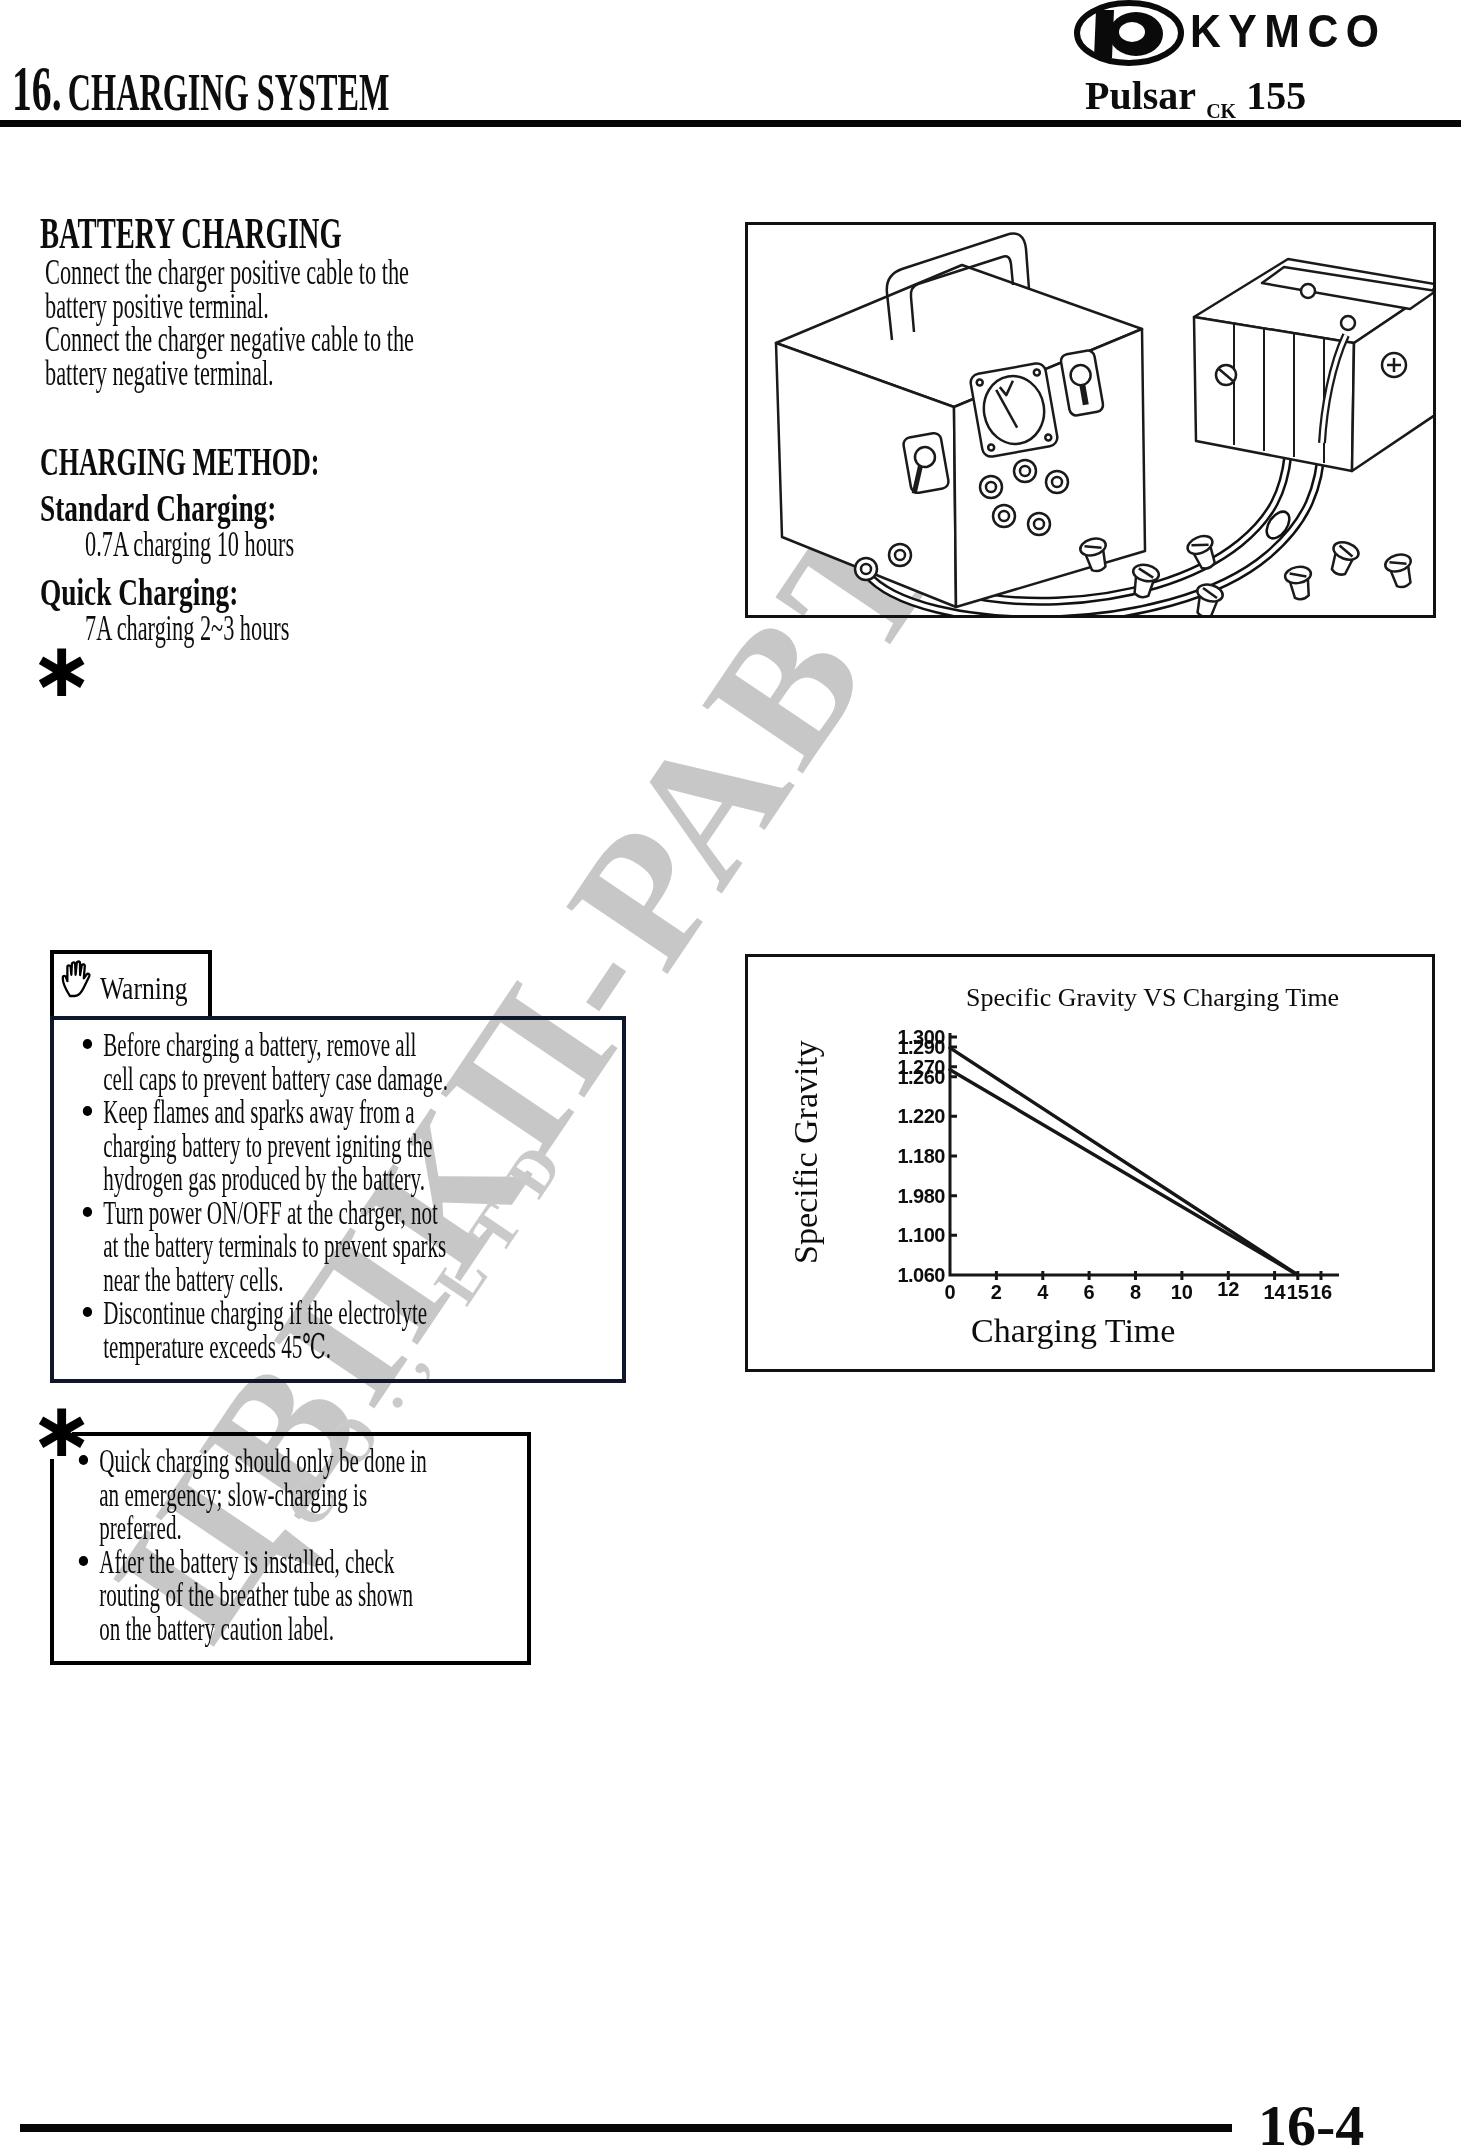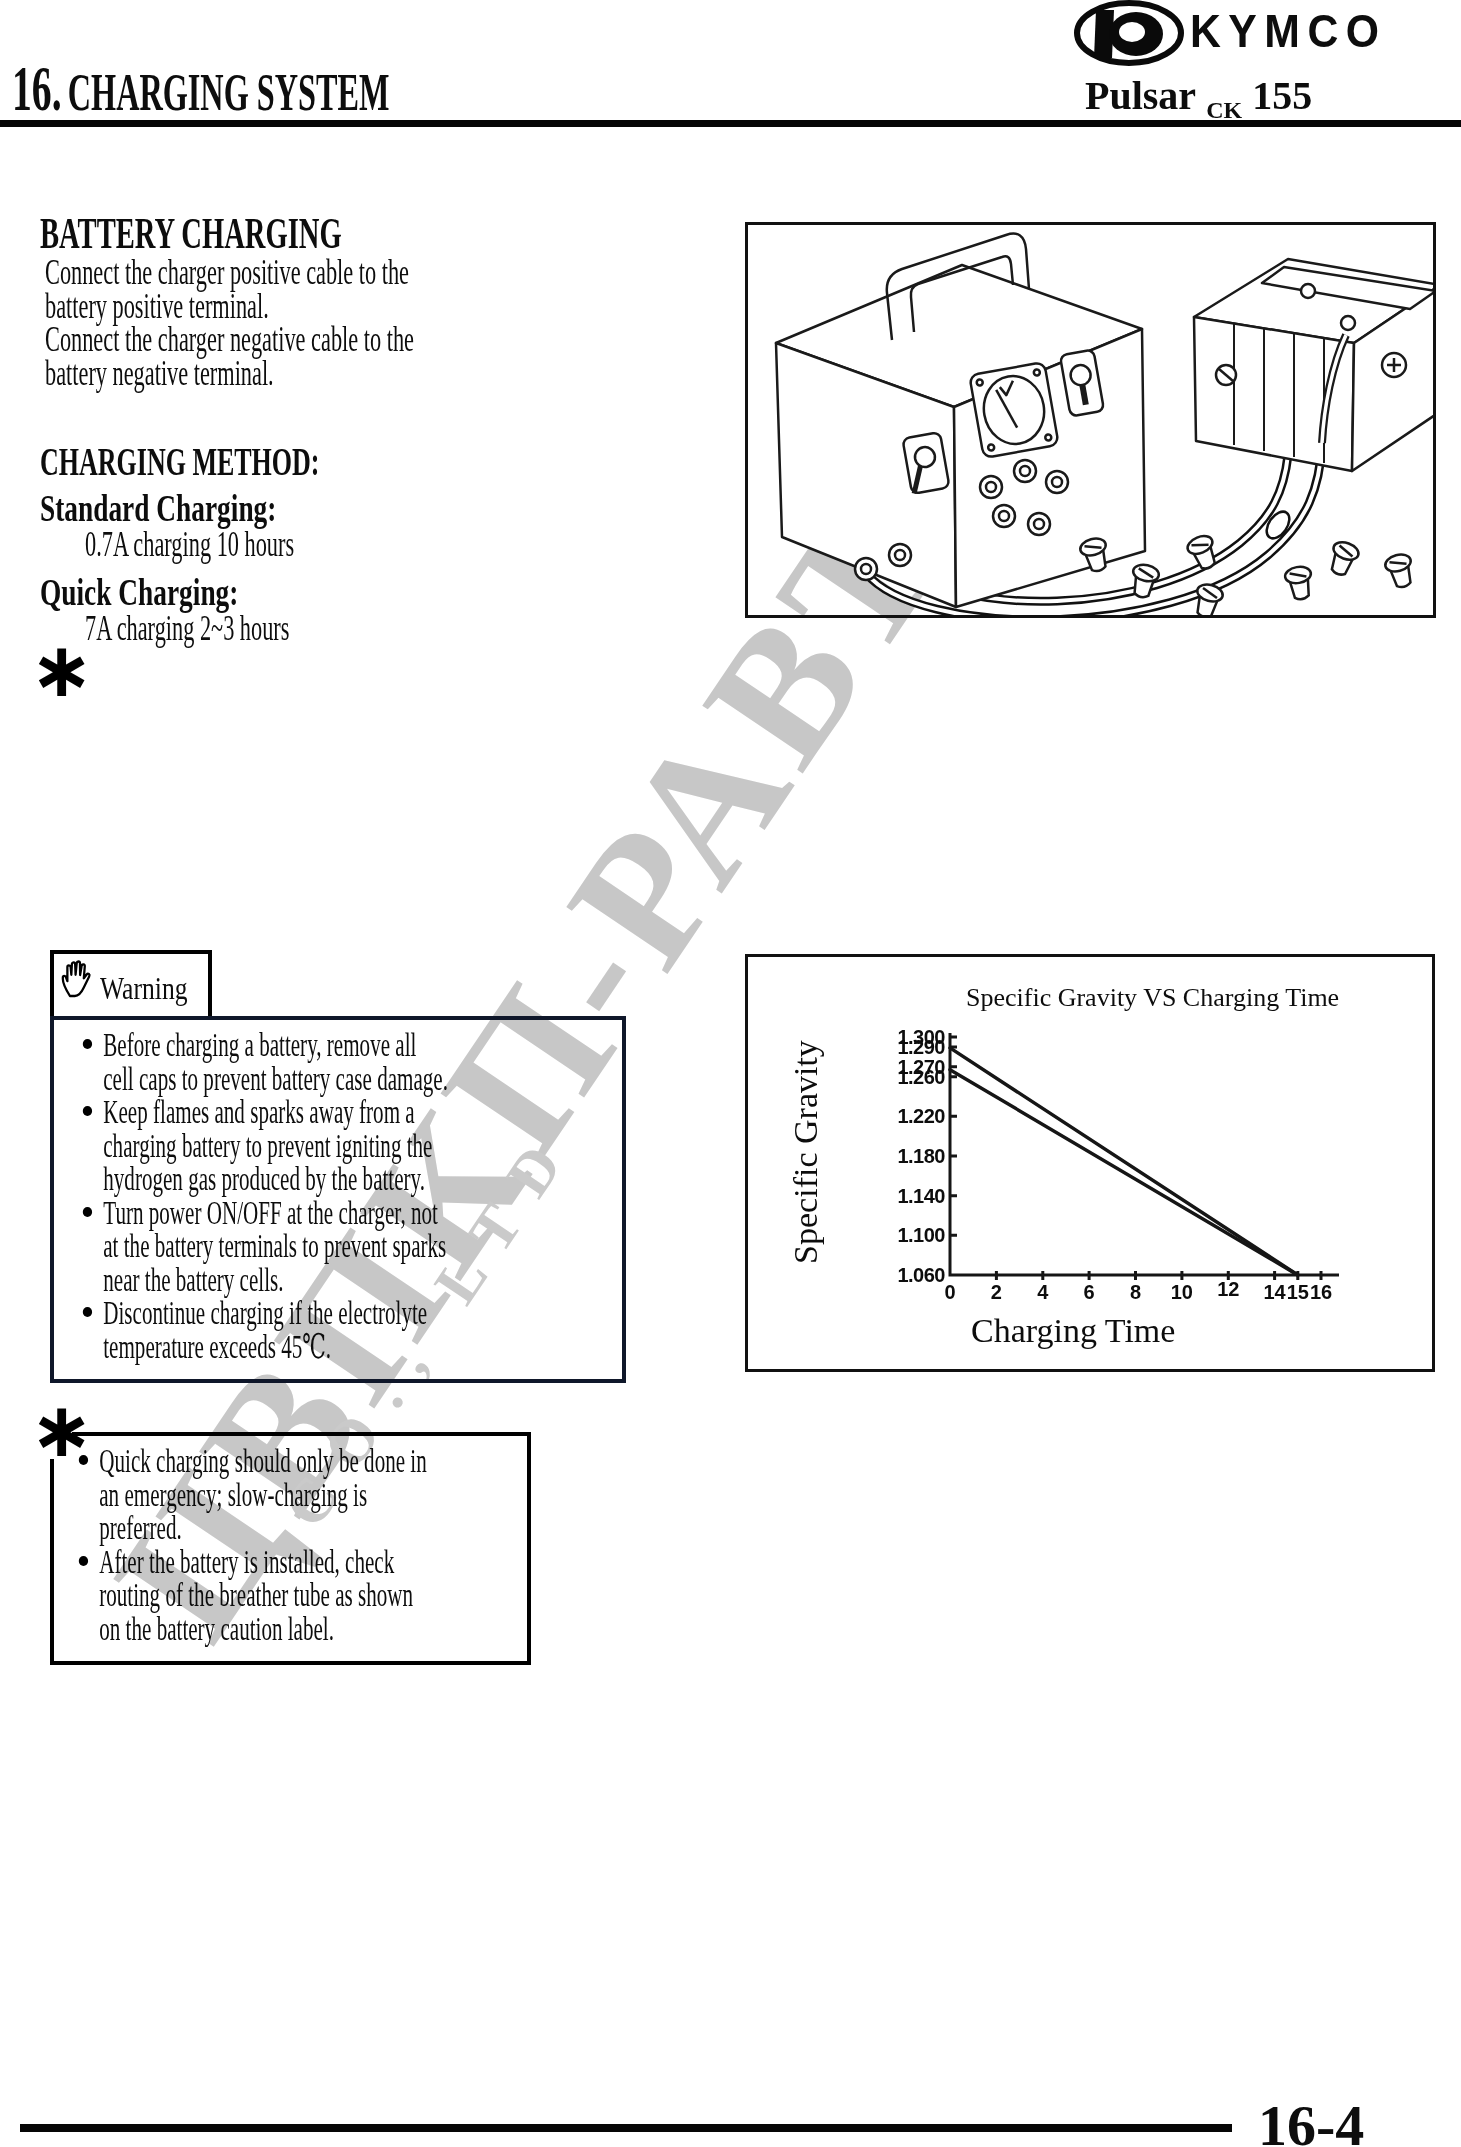--- a/index.html
+++ b/index.html
@@ -12,21 +12,21 @@
   .pre{white-space:pre-line;}
   
   #hdr-rule{left:0;top:120px;width:1461px;height:7px;background:#060606;}
   #title-row{left:12px;top:52px;width:700px;white-space:nowrap;}
   #title-num{font-size:64px;font-weight:bold;}
   #title-txt{font-size:52px;font-weight:bold;margin-left:10px;}
   #logo-ellipse{left:1072px;top:0px;}
   #brand{left:1190px;top:4px;font-family:"Liberation Sans","DejaVu Sans",sans-serif;
          font-size:46px;font-weight:bold;letter-spacing:8px;transform:scaleX(.93);transform-origin:0 0;}
   #model{left:1085px;top:72px;font-size:40px;font-weight:bold;white-space:nowrap;}
-  #model sub{font-size:24px;}
+  #model sub{font-size:20px;}
   
   #bc-head{left:40px;top:208px;font-size:44px;font-weight:bold;white-space:nowrap;transform:scaleX(.65);transform-origin:0 0;}
   .body36{font-size:36px;line-height:33.5px;}
   .body34{font-size:34px;line-height:33.5px;}
   #intro{left:45px;top:256px;width:760px;}
   #cm-head{left:40px;top:438px;font-size:40px;font-weight:bold;white-space:nowrap;transform:scaleX(.65);transform-origin:0 0;}
   #std-lab{left:40px;top:486px;font-size:38px;font-weight:bold;white-space:nowrap;transform:scaleX(.72);transform-origin:0 0;}
   #std-val{left:85px;top:528px;width:700px;white-space:nowrap;}
   #qk-lab{left:40px;top:570px;font-size:38px;font-weight:bold;white-space:nowrap;transform:scaleX(.72);transform-origin:0 0;}
   #qk-val{left:85px;top:612px;width:700px;white-space:nowrap;}
@@ -236,21 +236,21 @@
         <path d="M202,76 L202,318 L591,318 M202,80.0 h7 M202,89.9 h7 M202,109.8 h7 M202,119.7 h7 M202,159.3 h7 M202,199.0 h7 M202,238.7 h7 M202,278.3 h7 M202,318.0 h7 M248.4,314 v9 M294.8,314 v9 M341.1,314 v9 M387.5,314 v9 M433.9,314 v9 M480.3,314 v9 M526.6,314 v9 M549.8,314 v9 M573.0,314 v9" stroke="#161616" stroke-width="3" fill="none"></path>
         <polyline points="202.0,90.9 549.8,318.0" fill="none" stroke="#161616" stroke-width="3.5" stroke-linecap="round"></polyline>
         <polyline points="202.0,112.7 549.8,318.0" fill="none" stroke="#161616" stroke-width="3.5" stroke-linecap="round"></polyline>
       </svg>
   <div class="ytick" style="left: 127px; top: 69px;">1.300</div>
       <div class="ytick" style="left: 127px; top: 78.9167px;">1.290</div>
       <div class="ytick" style="left: 127px; top: 98.75px;">1.270</div>
       <div class="ytick" style="left: 127px; top: 108.667px;">1.260</div>
       <div class="ytick" style="left: 127px; top: 148.333px;">1.220</div>
       <div class="ytick" style="left: 127px; top: 188px;">1.180</div>
-      <div class="ytick" style="left: 127px; top: 227.667px;">1.140</div>
+      <div class="ytick" style="left: 127px; top: 227.667px;">1.980</div>
       <div class="ytick" style="left: 127px; top: 267.333px;">1.100</div>
       <div class="ytick" style="left: 127px; top: 307px;">1.060</div>
       <div class="xtick" style="left: 180px; top: 324px;">0</div>
       <div class="xtick" style="left: 226.375px; top: 324px;">2</div>
       <div class="xtick" style="left: 272.75px; top: 324px;">4</div>
       <div class="xtick" style="left: 319.125px; top: 324px;">6</div>
       <div class="xtick" style="left: 365.5px; top: 324px;">8</div>
       <div class="xtick" style="left: 411.875px; top: 324px;">10</div>
       <div class="xtick" style="left: 458.25px; top: 321px;">12</div>
       <div class="xtick" style="left: 504.625px; top: 324px;">14</div>

